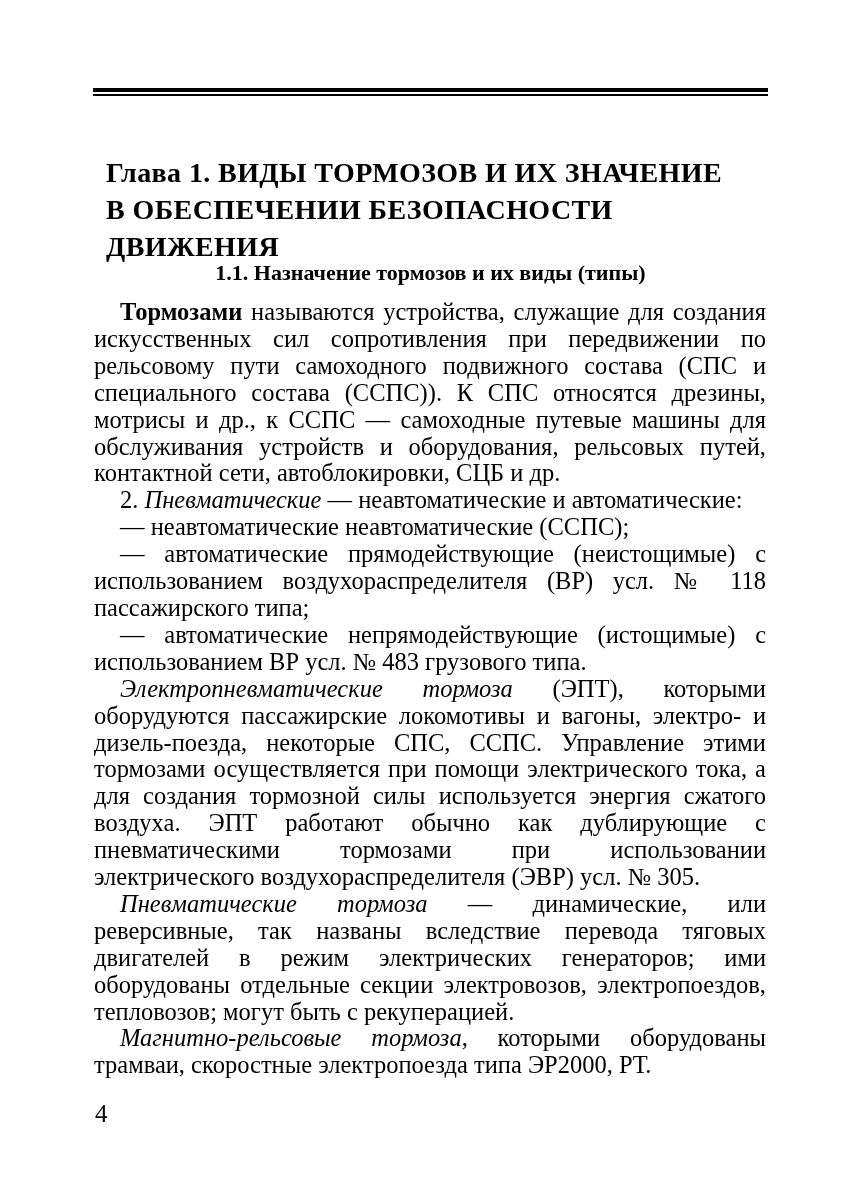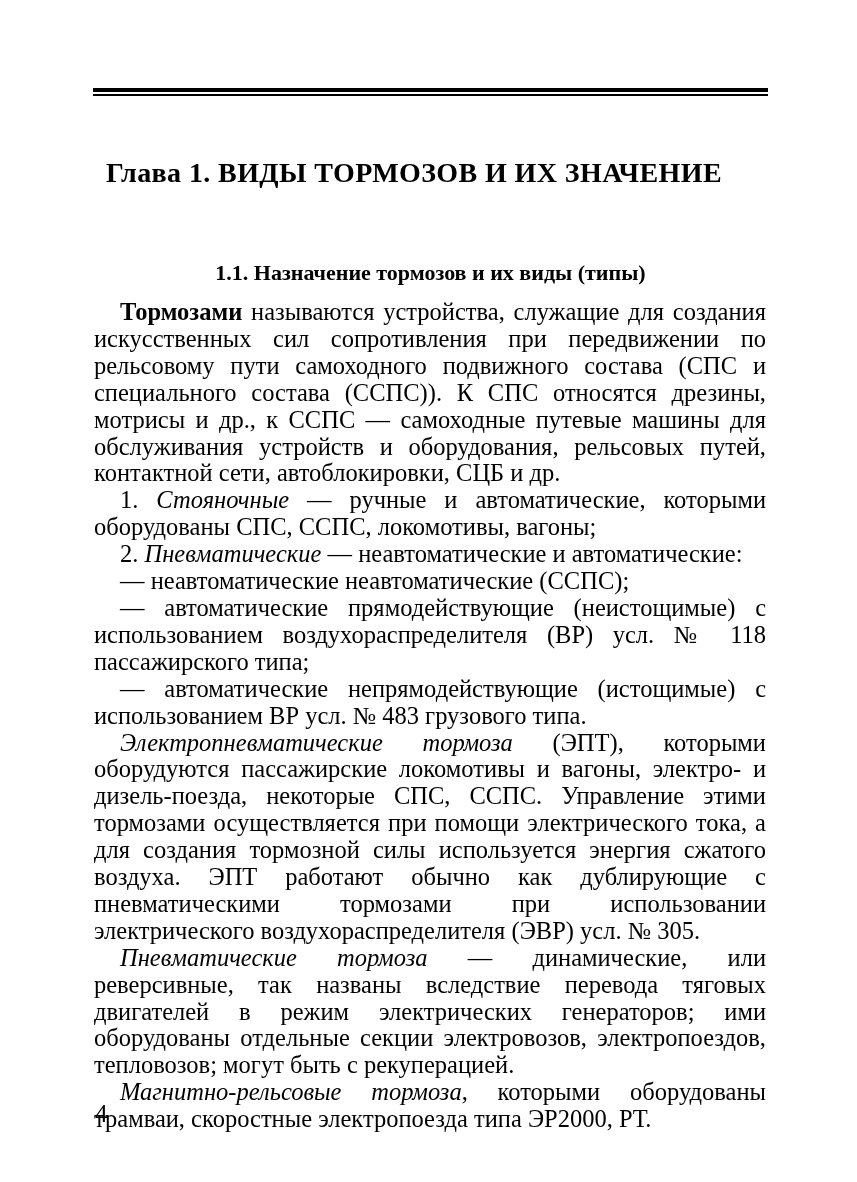--- a/index.html
+++ b/index.html
@@ -95,30 +95,30 @@
 
 <div class="page">
 
   <div class="top-rule">
     <div class="rule-thick"></div>
     <div class="rule-thin"></div>
   </div>
 
   <h1 class="chapter-title">
     <span class="title-line">Глава 1. ВИДЫ ТОРМОЗОВ И ИХ ЗНАЧЕНИЕ</span>
+    <span class="title-line">В ОБЕСПЕЧЕНИИ БЕЗОПАСНОСТИ ДВИЖЕНИЯ</span>
   </h1>
 
   <h2 class="section-title">1.1. Назначение тормозов и их виды (типы)</h2>
 
   <div class="body-text">
 
     <p><span class="lead-bold">Тормозами</span><span> называются устройства, служащие для создания искусственных сил сопротивления при передвижении по рельсовому пути самоходного подвижного состава (СПС и специального состава (ССПС)). К СПС относятся дрезины, мотрисы и др., к ССПС — самоходные путевые машины для обслуживания устройств и оборудования, рельсовых путей, контактной сети, автоблокировки, СЦБ и др.</span></p>
 
 
-    <p><span>1. </span><span class="term-italic">Стояночные</span><span> — ручные и автоматические, которыми оборудованы СПС, ССПС, локомотивы, вагоны;</span></p>
 
     <p><span>2. </span><span class="term-italic">Пневматические</span><span> — неавтоматические и автоматические:</span></p>
 
     <p><span>— неавтоматические неавтоматические (ССПС);</span></p>
 
     <p><span>— автоматические прямодействующие (неистощимые) с использованием воздухораспределителя (ВР) усл. № 118 пассажирского типа;</span></p>
 
     <p><span>— автоматические непрямодействующие (истощимые) с использованием ВР усл. № 483 грузового типа.</span></p>
 
     <p><span class="term-italic">Электропневматические тормоза</span><span> (ЭПТ), которыми оборудуются пассажирские локомотивы и вагоны, электро- и дизель-поезда, некоторые СПС, ССПС. Управление этими тормозами осуществляется при помощи электрического тока, а для создания тормозной силы используется энергия сжатого воздуха. ЭПТ работают обычно как дублирующие с пневматическими тормозами при использовании электрического воздухораспределителя (ЭВР) усл. № 305.</span></p>

